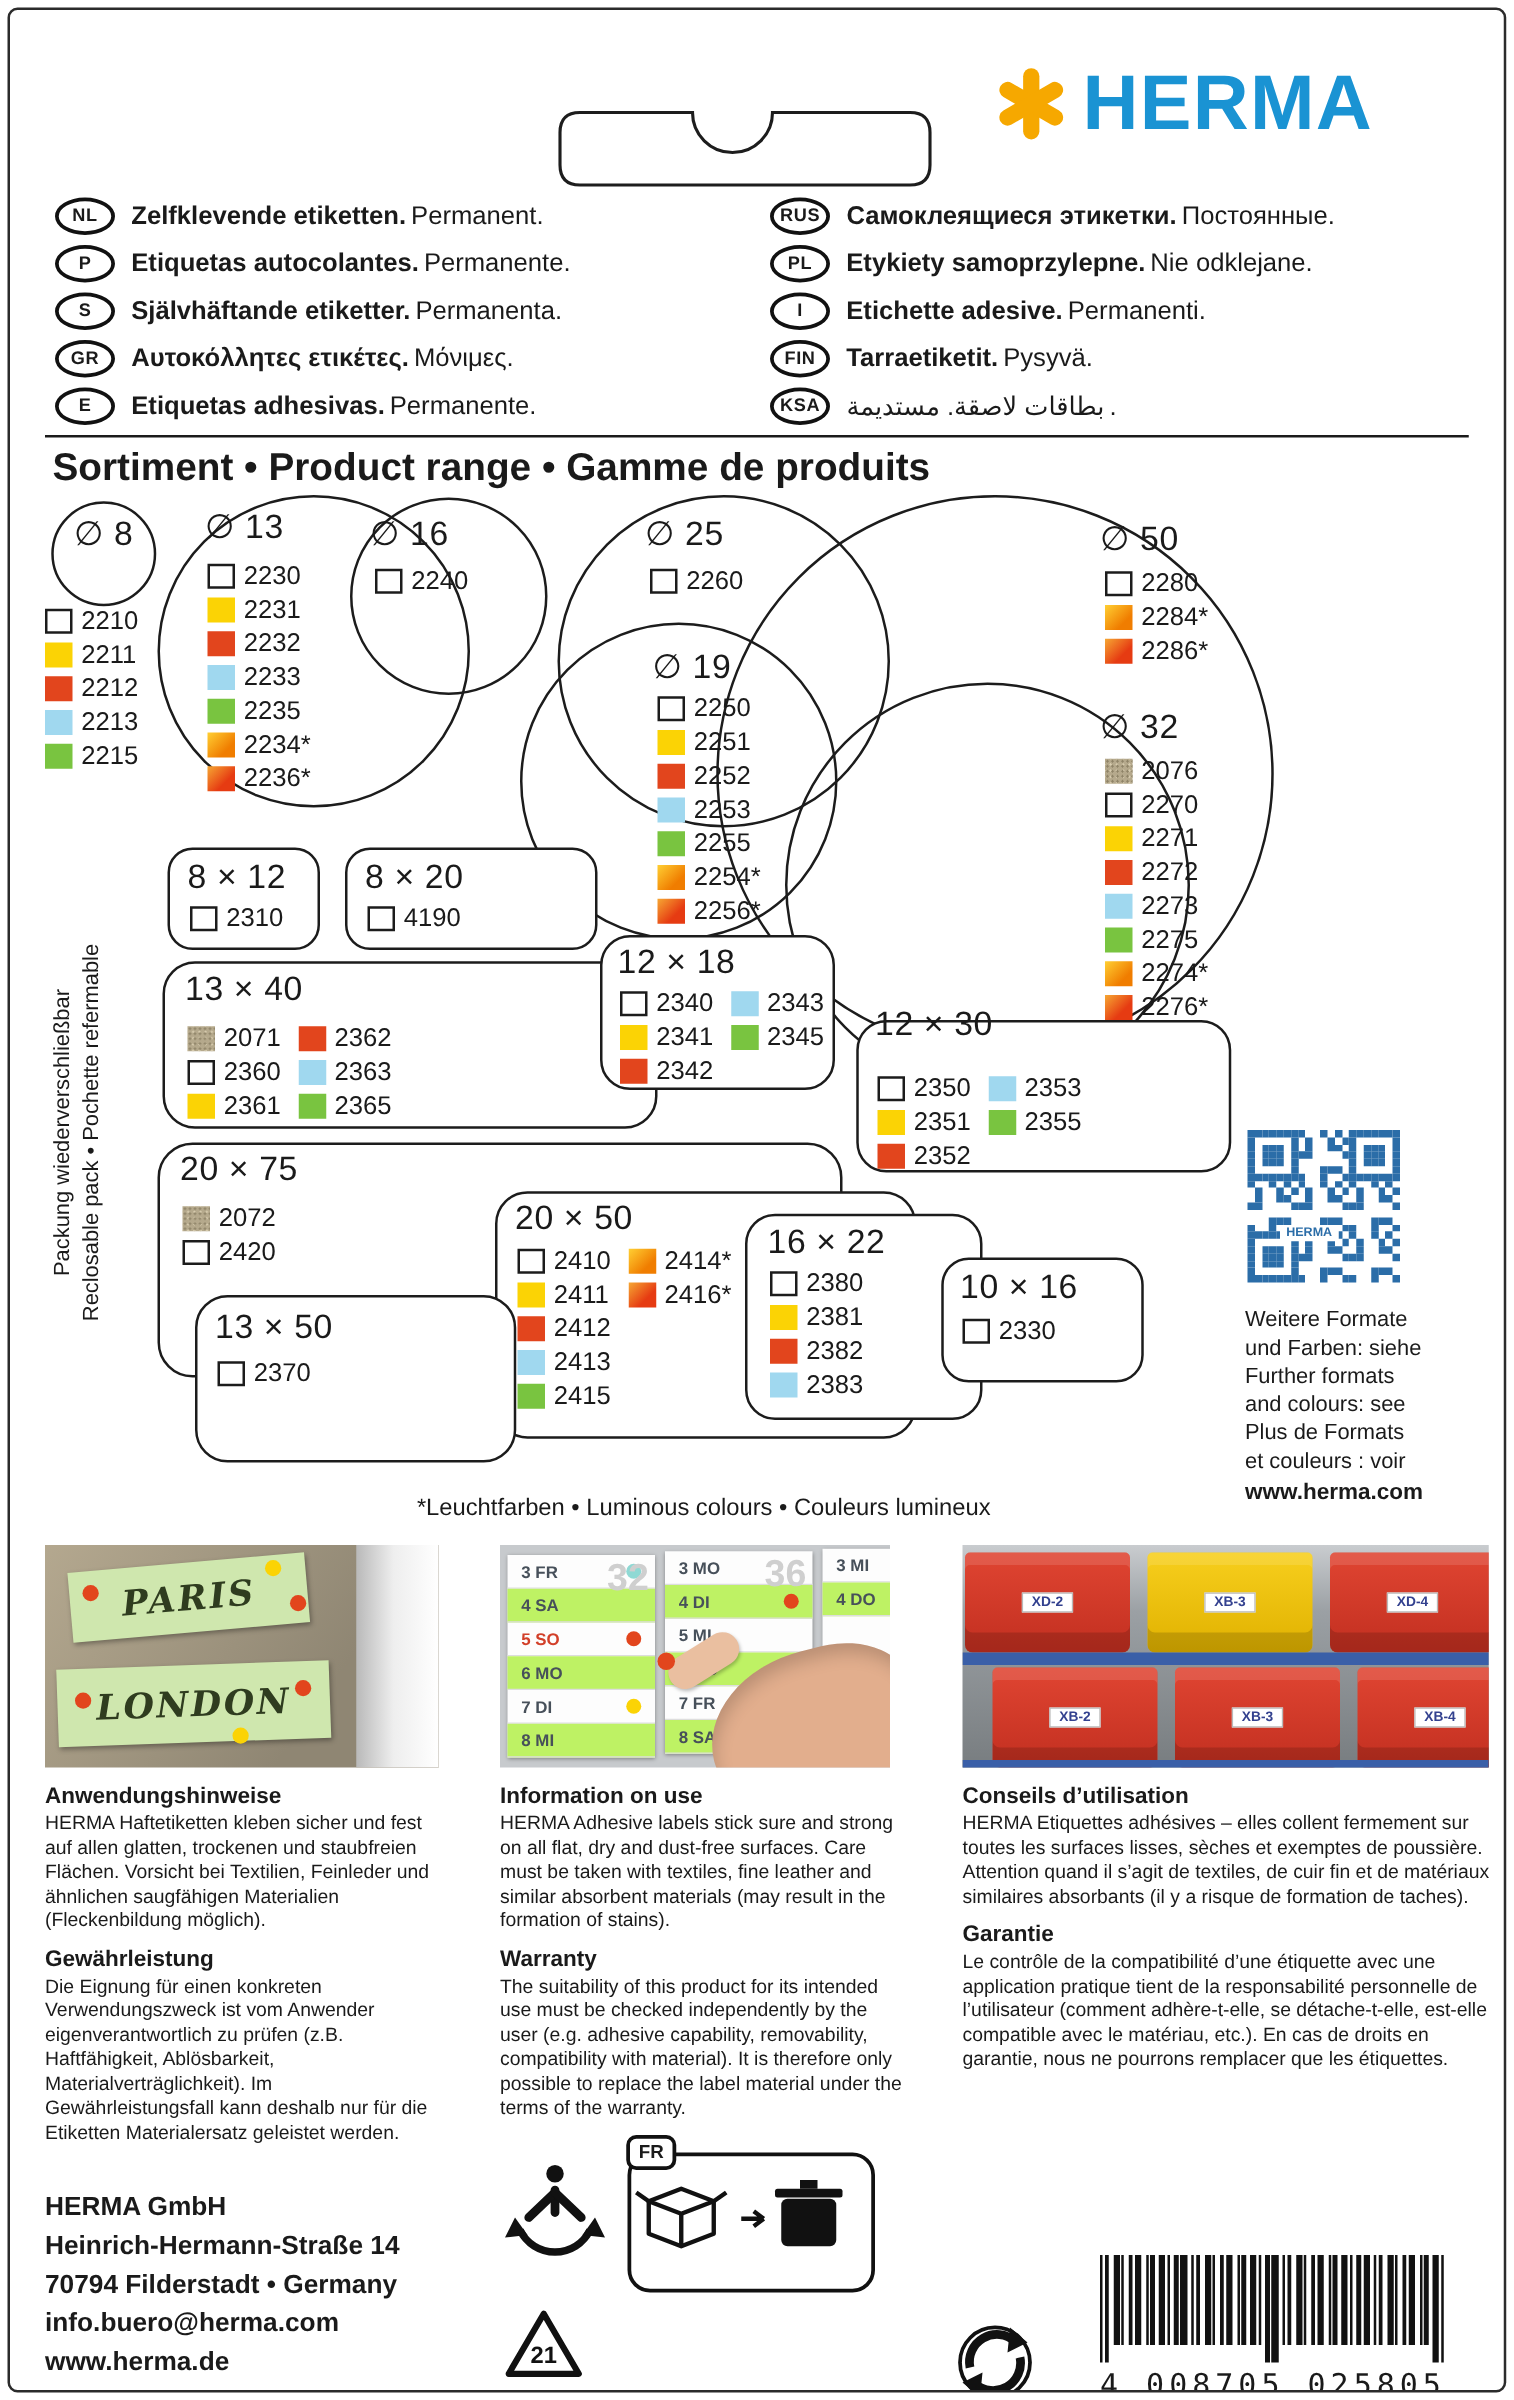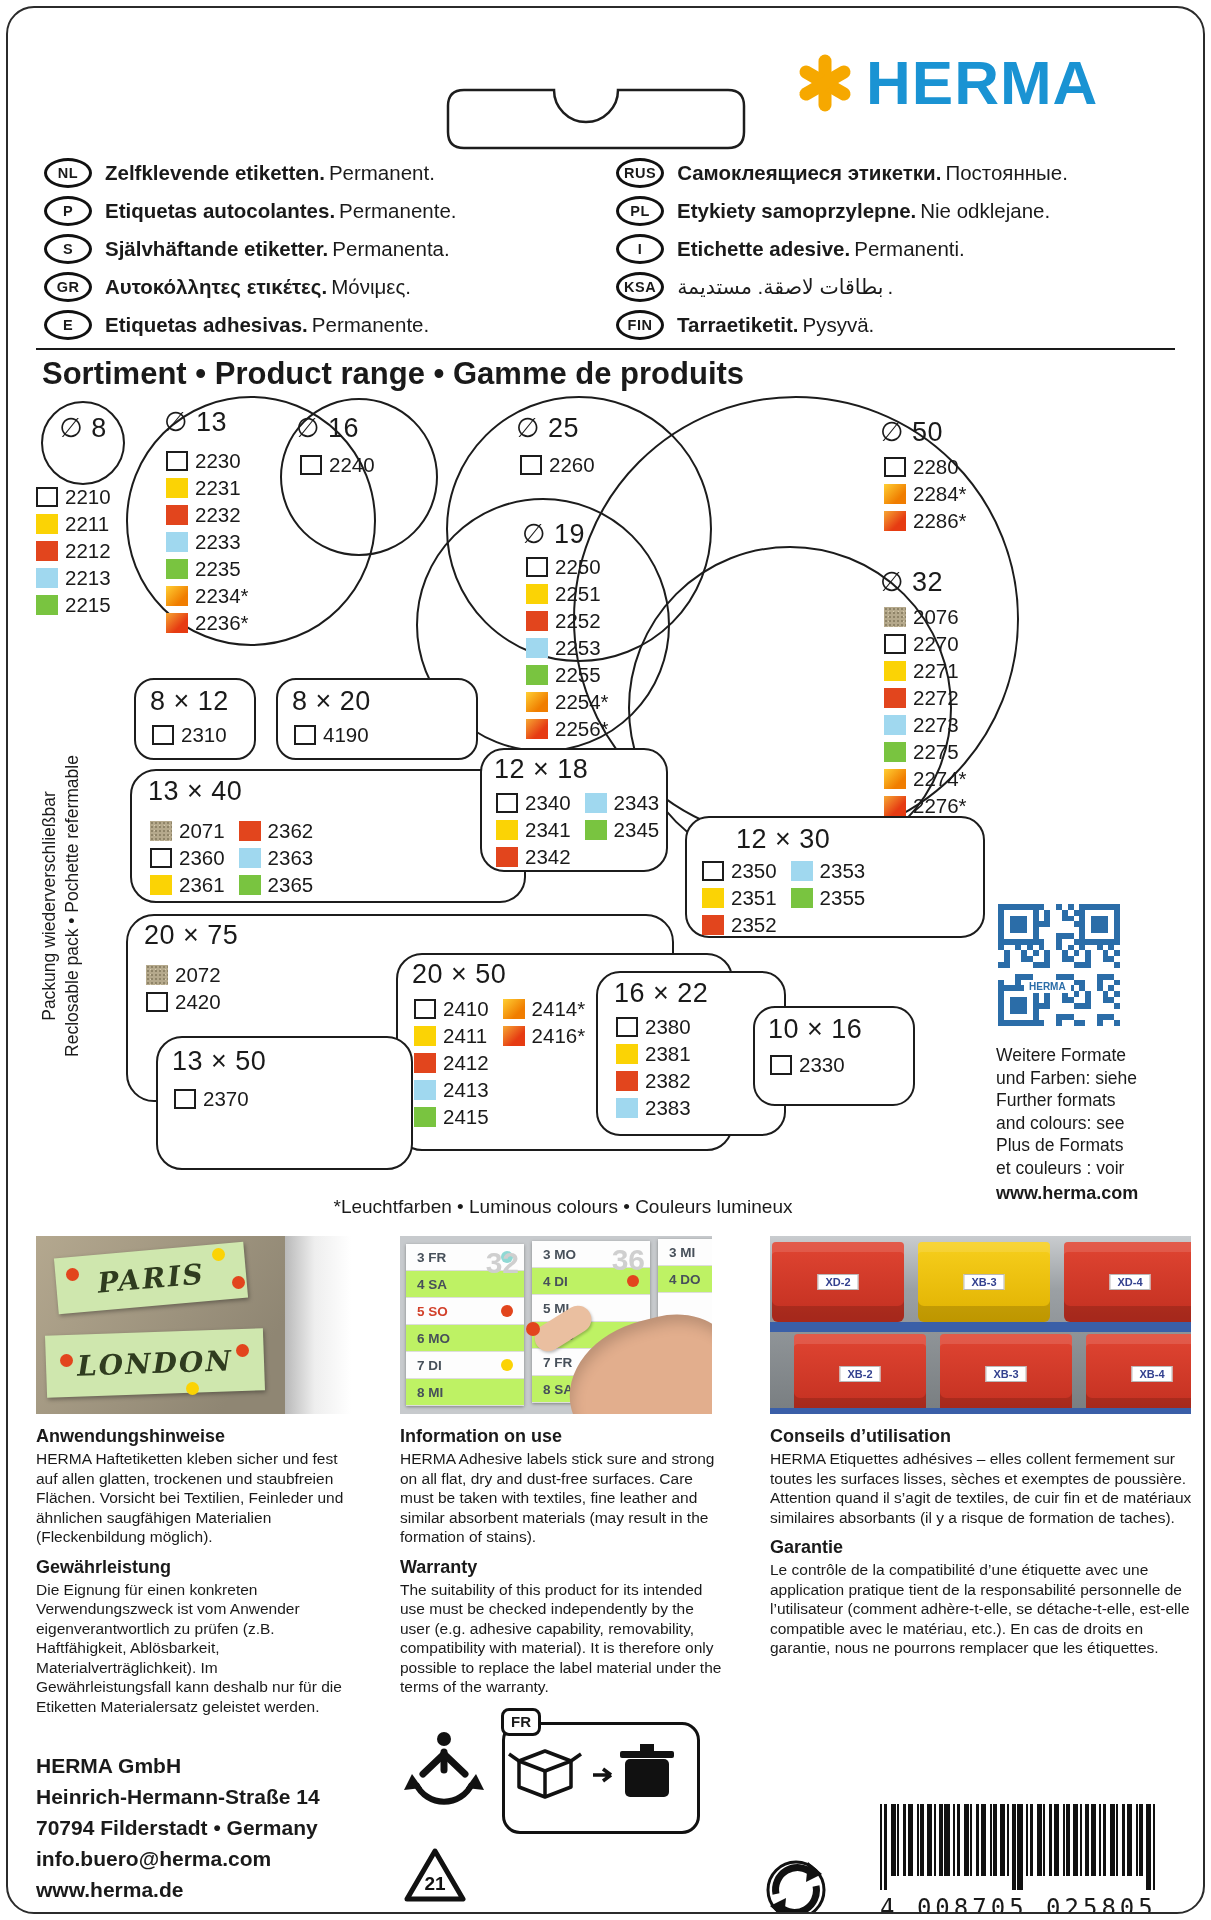--- a/index.html
+++ b/index.html
@@ -1,17 +1,17 @@
 <!DOCTYPE html>
 <html style="--blue: #1A93D3; --orange: #F6A800; --qrblue: #2B6DA8; --sw-y: #FBD305; --sw-r: #E2451D; --sw-b: #A0D8EF; --sw-g: #79C440; --lo1: #FFCF33; --lo2: #F07D00; --lr1: #F6A733; --lr2: #E63B12; --kraft: #B5A98C;"><head>
 <meta charset="utf-8">
 <style>
   html,body{margin:0;padding:0;background:#fff;}
   body{width:1211px;height:1920px;position:relative;font-family:"Liberation Sans","DejaVu Sans",sans-serif;color:#1a1a1a;}
-  .page{position:absolute;left:6px;top:6px;right:6px;bottom:6px;border:2px solid #2b2b2b;border-radius:28px;background:#fff;overflow:hidden;}
+  .page{position:absolute;left:6px;top:6px;right:6px;bottom:6px;border:2px solid #2b2b2b;border-radius:8px;background:#fff;overflow:hidden;}
 
   
   .hang-tab{position:absolute;left:428px;top:40px;}
   .logo{position:absolute;left:788px;top:44px;display:flex;align-items:center;gap:12px;}
   .logo-text{color:var(--blue,#1A93D3);font-size:62px;font-weight:bold;letter-spacing:1px;line-height:1;}
 
   
   .langs{position:absolute;top:150px;display:flex;flex-direction:column;gap:8px;}
   .langs-left{left:36px;}
   .langs-right{left:608px;}
@@ -161,26 +161,26 @@
       </div>
     <div class="lang-row">
         <span class="badge">PL</span>
         <span class="lang-text"><b>Etykiety samoprzylepne.</b><span>Nie odklejane.</span></span>
       </div>
     <div class="lang-row">
         <span class="badge">I</span>
         <span class="lang-text"><b>Etichette adesive.</b><span>Permanenti.</span></span>
       </div>
     <div class="lang-row">
+        <span class="badge">FIN</span>
+        <span class="lang-text"><b>Tarraetiketit.</b><span>Pysyvä.</span></span>
+      </div>
+    <div class="lang-row">
         <span class="badge">KSA</span>
         <span class="lang-text"><b></b><span>بطاقات لاصقة. مستديمة.</span></span>
-      </div>
-    <div class="lang-row">
-        <span class="badge">FIN</span>
-        <span class="lang-text"><b>Tarraetiketit.</b><span>Pysyvä.</span></span>
       </div>
   </div>
 
   <hr class="divider">
   <h1 class="section-title">Sortiment • Product range • Gamme de produits</h1>
 
   <div class="shape circ" style="left:33px;top:393px;width:84px;height:84px;"></div>
   <div class="shape circ" style="left:118px;top:388px;width:250px;height:250px;"></div>
   <div class="shape circ" style="left:272px;top:390px;width:158px;height:158px;"></div>
   <div class="shape circ" style="left:438px;top:388px;width:266px;height:266px;"></div>
@@ -430,21 +430,21 @@
         <div class="pitem">
           <span class="sw sw-b"></span>
           <span class="sku">2343</span>
         </div>
         <div class="pitem">
           <span class="sw sw-g"></span>
           <span class="sku">2345</span>
         </div>
       </div>
     </div>
-  <div class="pg-title" style="left:692px;top:816px;margin-left:36px;">12 × 30</div>
+  <div class="pg-title" style="left:692px;top:796px;">12 × 30</div>
   <div class="pg-items" style="left:694px;top:852px;">
       <div class="pcol">
         <div class="pitem">
           <span class="sw sw-w"></span>
           <span class="sku">2350</span>
         </div>
         <div class="pitem">
           <span class="sw sw-y"></span>
           <span class="sku">2351</span>
         </div>

